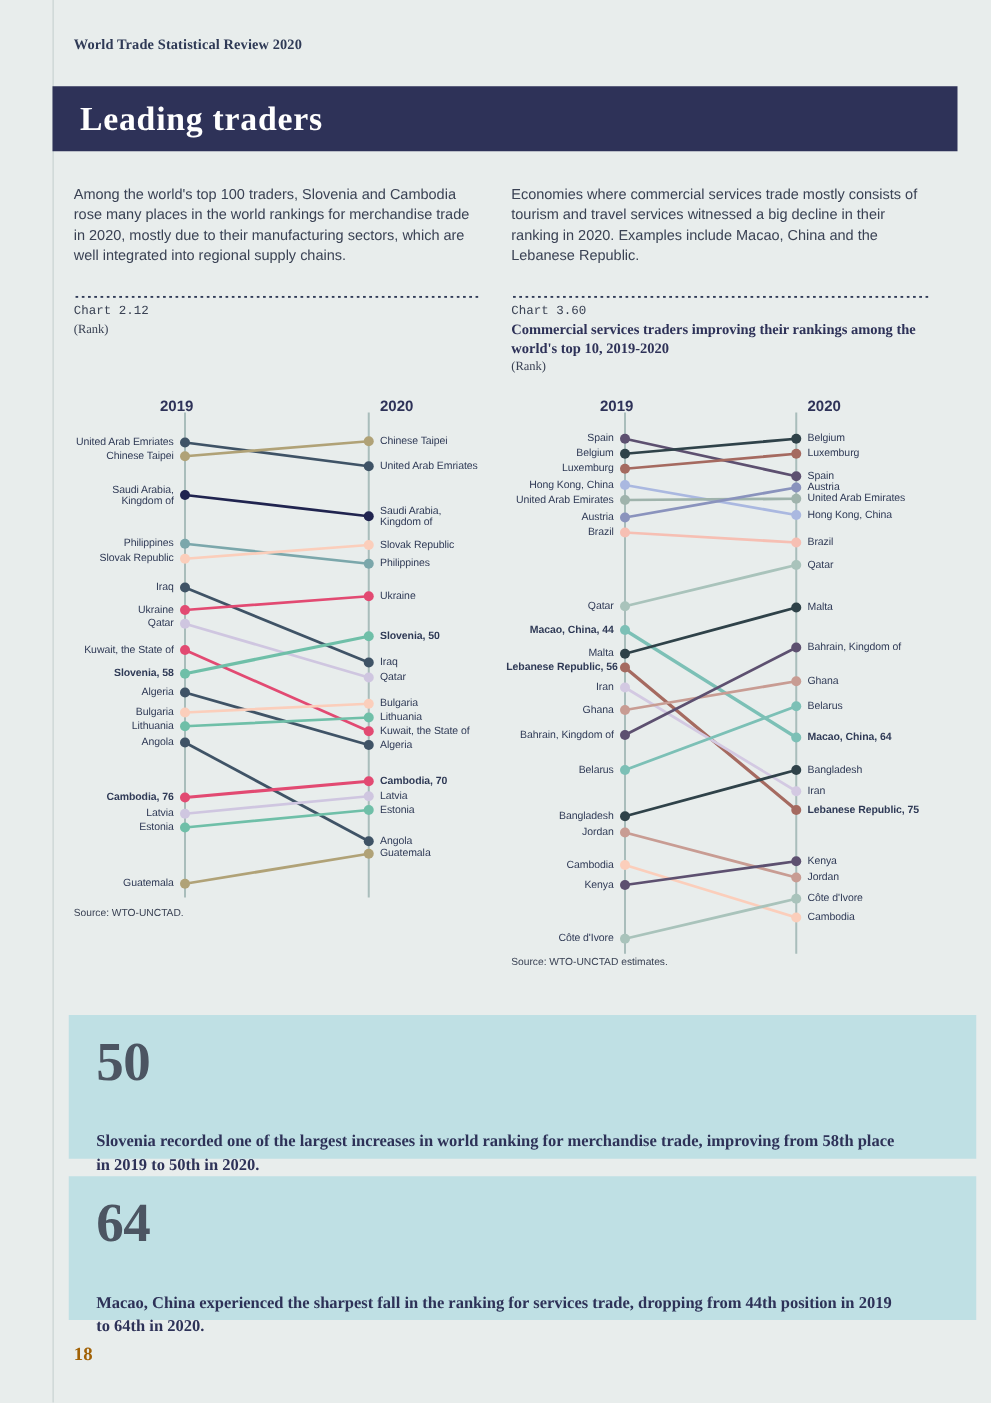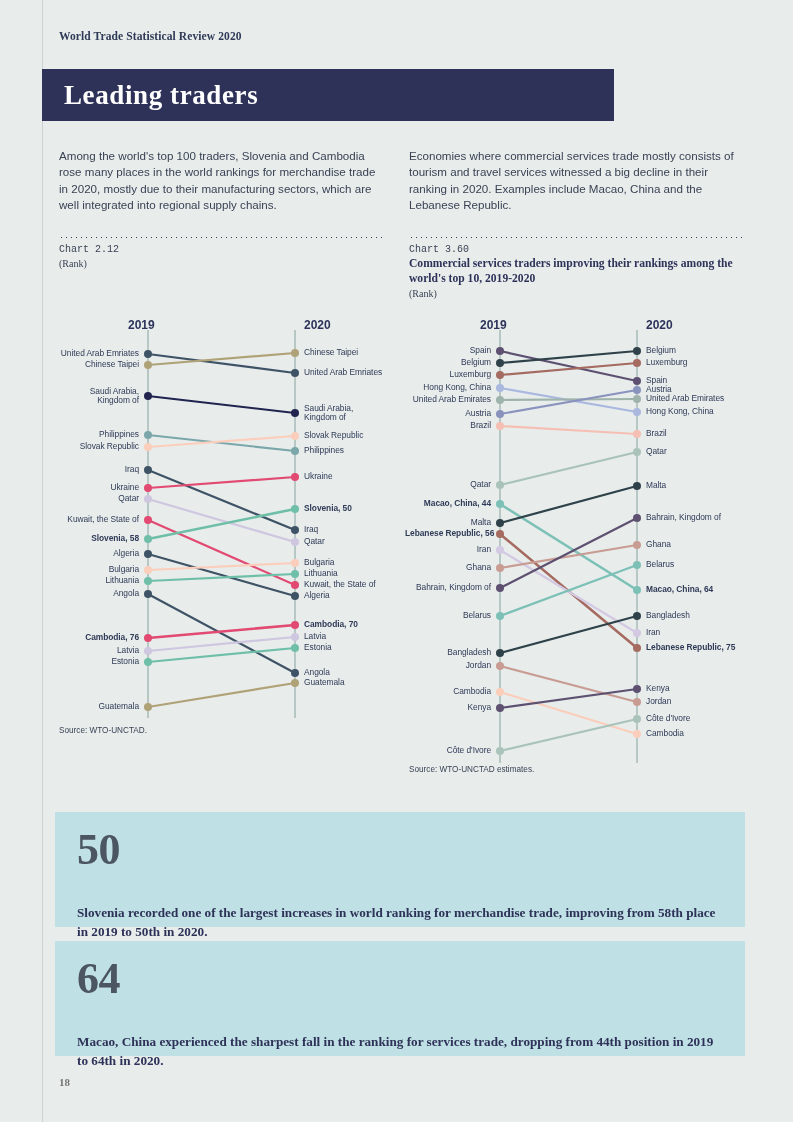--- a/index.html
+++ b/index.html
@@ -17,21 +17,21 @@
   .left-rule{position:absolute;left:42px;top:0;width:1px;height:1122px;background:#c9d3d2;}
 
   .running-head{
     position:absolute;left:59px;top:30px;
     font-size:11.5px;font-weight:bold;letter-spacing:.1px;
     font-family:"Liberation Serif", serif;
     color:#2f3a56;
   }
 
   .title-band{
-    position:absolute;left:42px;top:69px;width:572px;height:52px;
+    position:absolute;left:42px;top:69px;width:724px;height:52px;
     background:#2e3258;
   }
   .title-band h1{
     margin:0;position:absolute;left:22px;top:11px;
     font-family:"Liberation Serif", serif;
     font-size:27px;font-weight:bold;color:#ffffff;letter-spacing:.6px;
   }
 
   .intro{position:absolute;top:148px;font-size:11.6px;line-height:16.3px;color:#3a4254;}
   .intro.col1{left:59px;width:325px;}
@@ -68,38 +68,38 @@
 
   .nodelab{
     position:absolute;font-size:8.4px;line-height:9.4px;color:#2f3a56;
     white-space:pre;letter-spacing:-.05px;
   }
   .nodelab.r{text-align:right;}
   .nodelab.bold{font-weight:bold;}
 
   .source{position:absolute;font-size:8.2px;color:#3a4254;}
 
-  .stat{position:absolute;left:55px;width:690px;background:#bfe0e4;}
+  .stat{position:absolute;left:55px;width:690px;background:#bfe0e4;padding-left:36px;}
   .stat .big{
     font-family:"Liberation Serif", serif;
     font-size:44px;font-weight:bold;color:#4c5562;line-height:44px;
     position:absolute;left:22px;top:16px;letter-spacing:-.5px;
   }
   .stat .txt{
     position:absolute;left:22px;top:72px;width:650px;
     font-family:"Liberation Serif", serif;
     font-size:13.2px;font-weight:bold;line-height:18.5px;color:#2e3258;margin-top:20px;
   }
   .stat.s1{top:812px;height:115px;}
   .stat.s2{top:941px;height:115px;}
 
   .pagenum{
     position:absolute;left:59px;top:1076px;
     font-family:"Liberation Serif", serif;
-    font-size:11px;font-weight:bold;color:#737373;
+    font-size:15px;font-weight:bold;color:#a16207;
   }
 </style>
 </head>
 <body>
 
 <div class="page">
 
   <div class="left-rule"></div>
 
   <div class="running-head">World Trade Statistical Review 2020</div>

